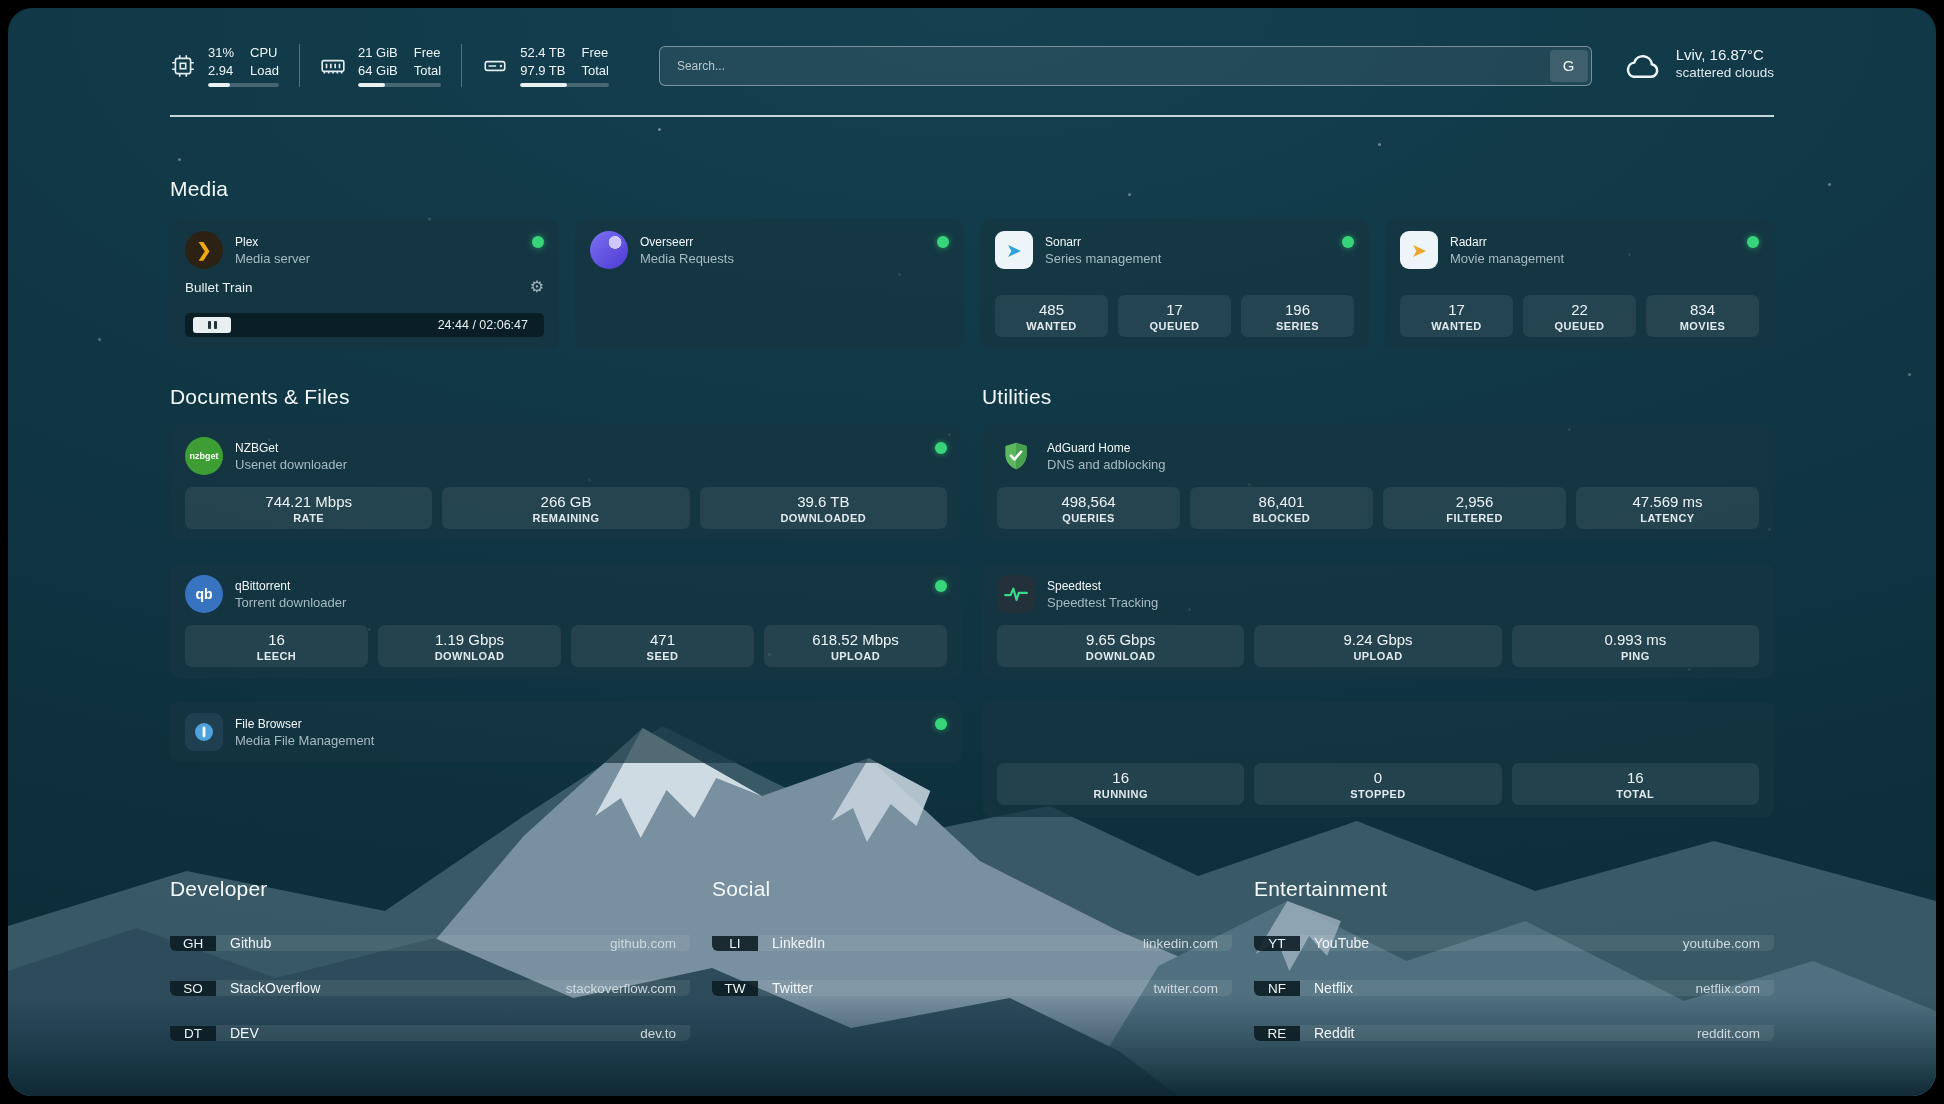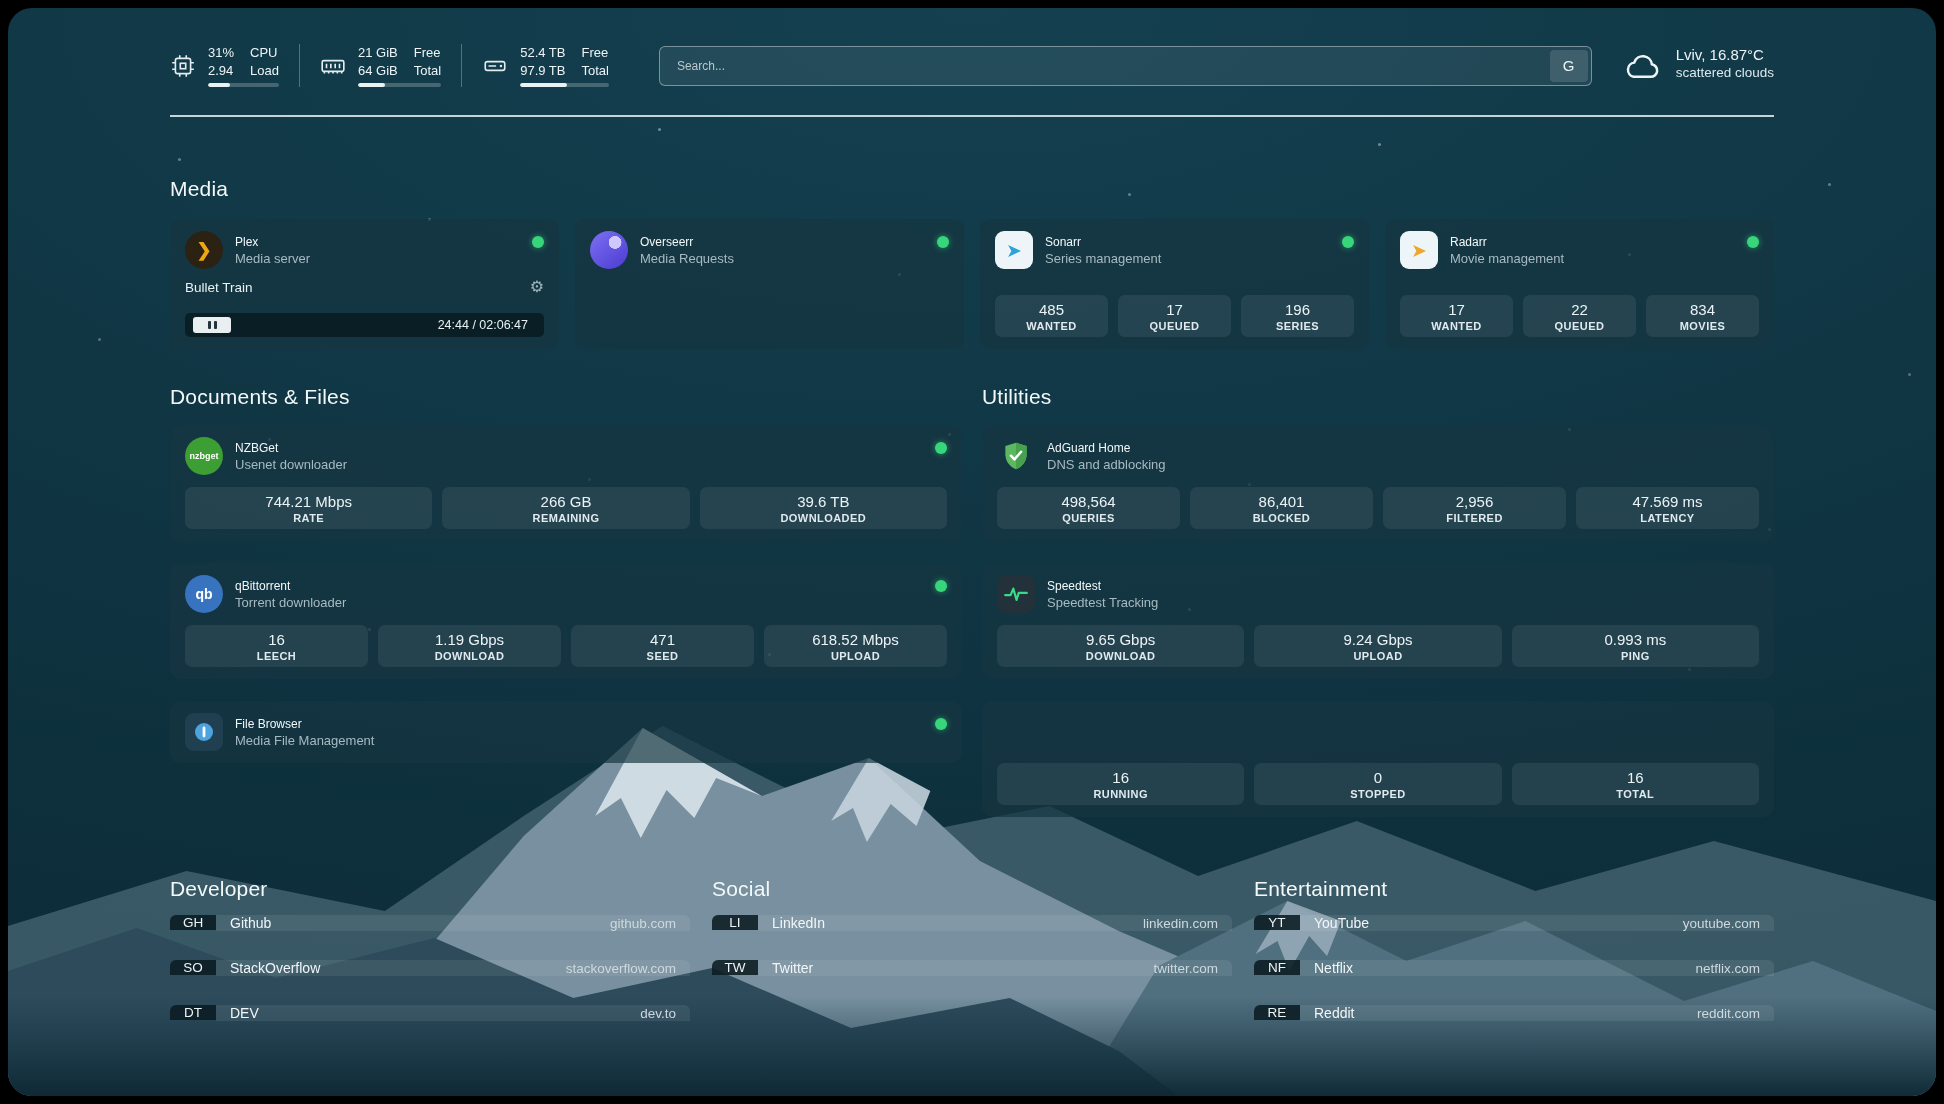--- a/index.html
+++ b/index.html
@@ -79,21 +79,21 @@
   .pause-chip { width:38px; height:16px; background:#e9eff1; border-radius:3px; display:flex; align-items:center; justify-content:center; gap:3px; cursor:pointer; }
   .pause-chip i { width:3px; height:8px; background:#23333a; border-radius:1px; }
   .player-time { margin-left:auto; font-size:12.5px; color:#e9f1f3; padding-right:8px; }
 
   .two-col { display:grid; grid-template-columns:1fr 1fr; gap:20px; margin-top:36px; align-items:start; }
   .col-cards { display:flex; flex-direction:column; gap:22px; margin-top:16px; }
 
   
   .bookmarks-row { display:grid; grid-template-columns:1fr 1fr 1fr; gap:22px; margin-top:60px; }
   .bm-list { display:flex; flex-direction:column; gap:9px; margin-top:14px; }
-  .bm-row { display:flex; align-items:flex-start; height:36px; border-radius:6px; overflow:hidden; cursor:pointer; }
+  .bm-row { display:flex; align-items:flex-end; height:36px; border-radius:6px; overflow:hidden; cursor:pointer; }
   .bm-chip { width:46px; background:rgba(11,27,34,.88); color:#ecf3f5; font-size:13.5px; font-weight:500;
     display:flex; align-items:center; justify-content:center; flex:none; }
   .bm-body { flex:1; background:rgba(255,255,255,.08); display:flex; align-items:center; padding:0 14px; gap:10px; }
   .bm-name { font-size:14px; color:#f1f6f8; }
   .bm-url { margin-left:auto; font-size:13.5px; color:#cdd9de; }
 
   
   .icon-plex { background:#2c2214; border-radius:50%; color:#eda814; font-size:18px; font-weight:bold; }
   .icon-overseerr { border-radius:50%;
     background:radial-gradient(circle at 66% 30%, #cfc8ff 0 17%, rgba(0,0,0,0) 18%), linear-gradient(140deg,#7d70f2,#4b3bd2); }

